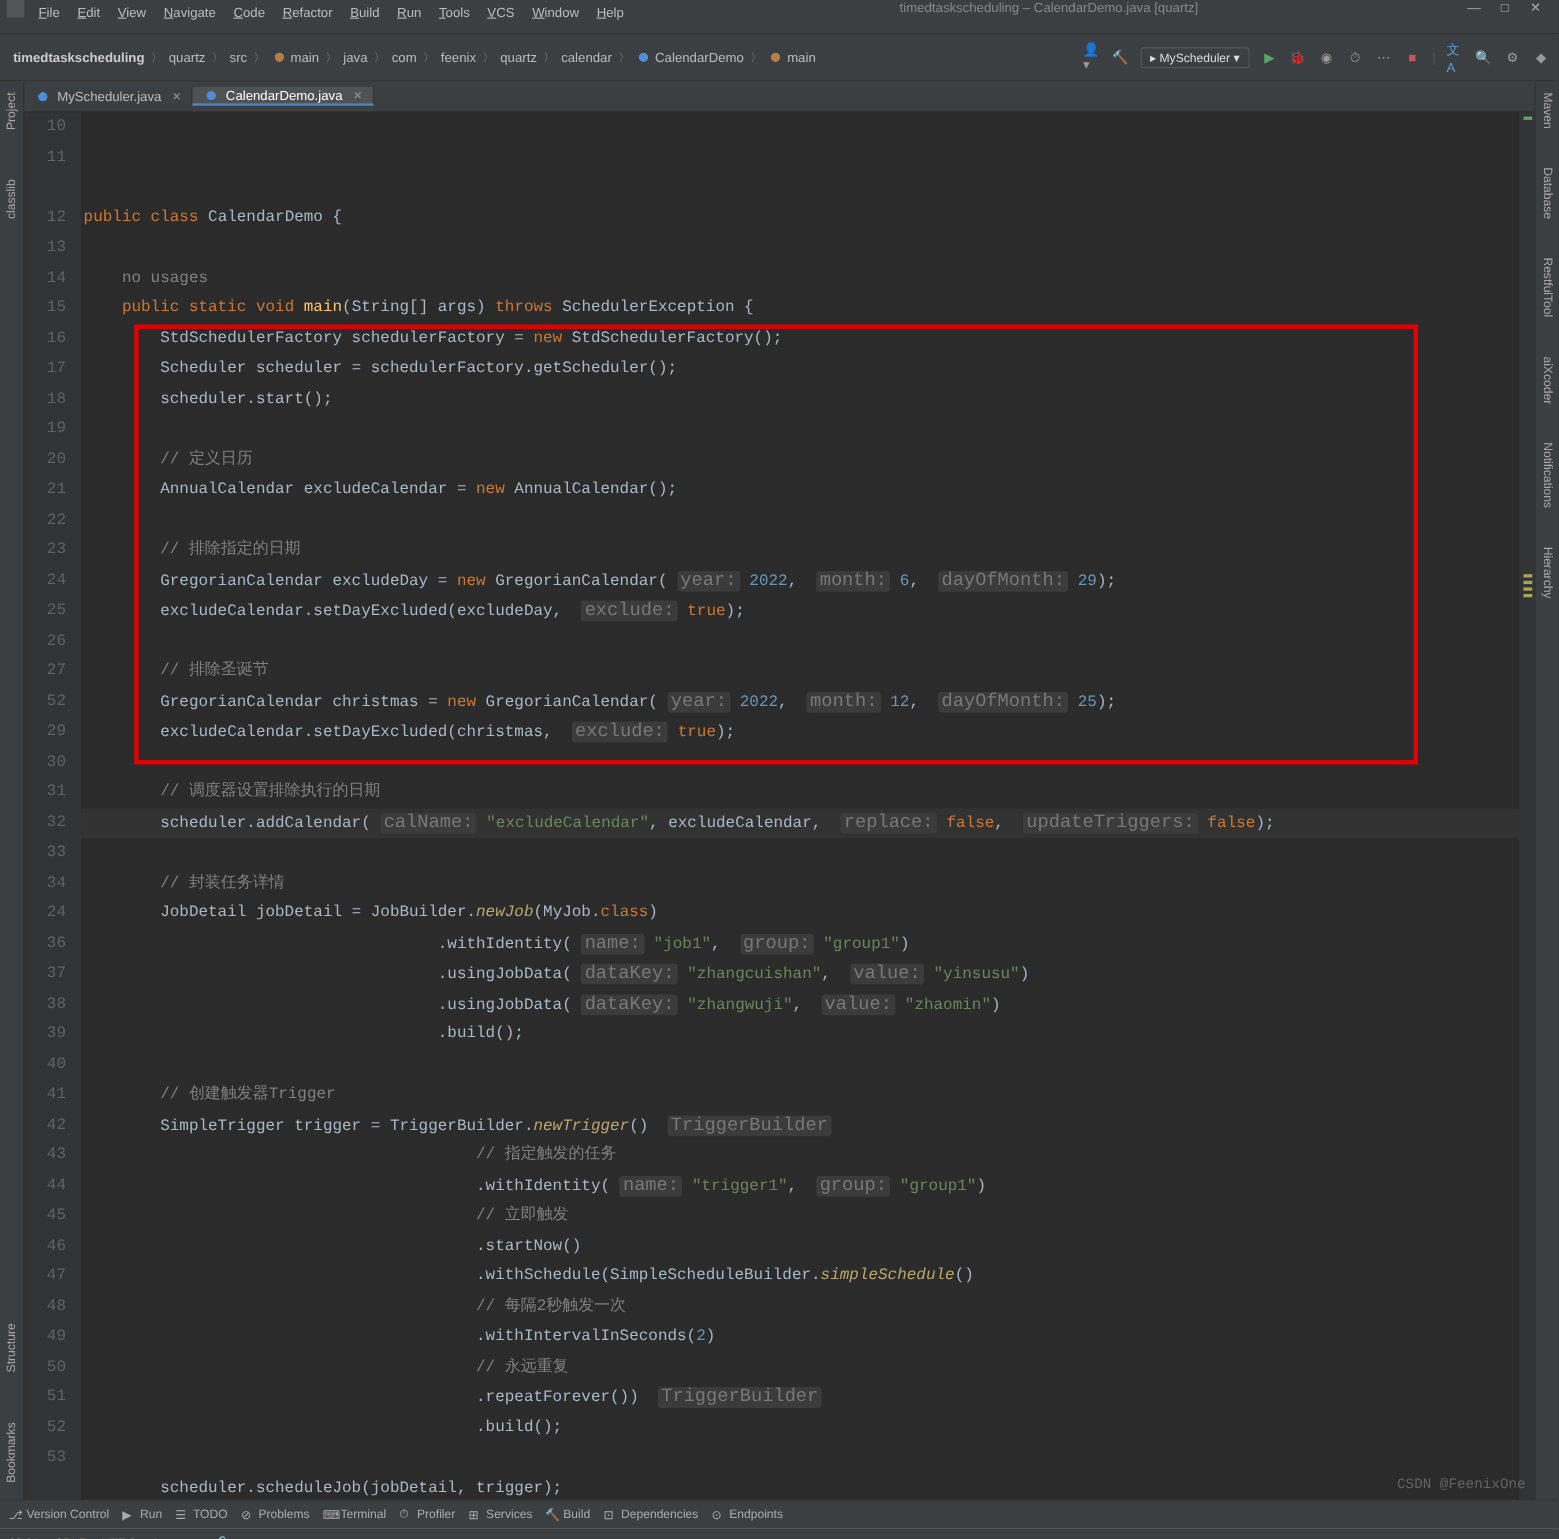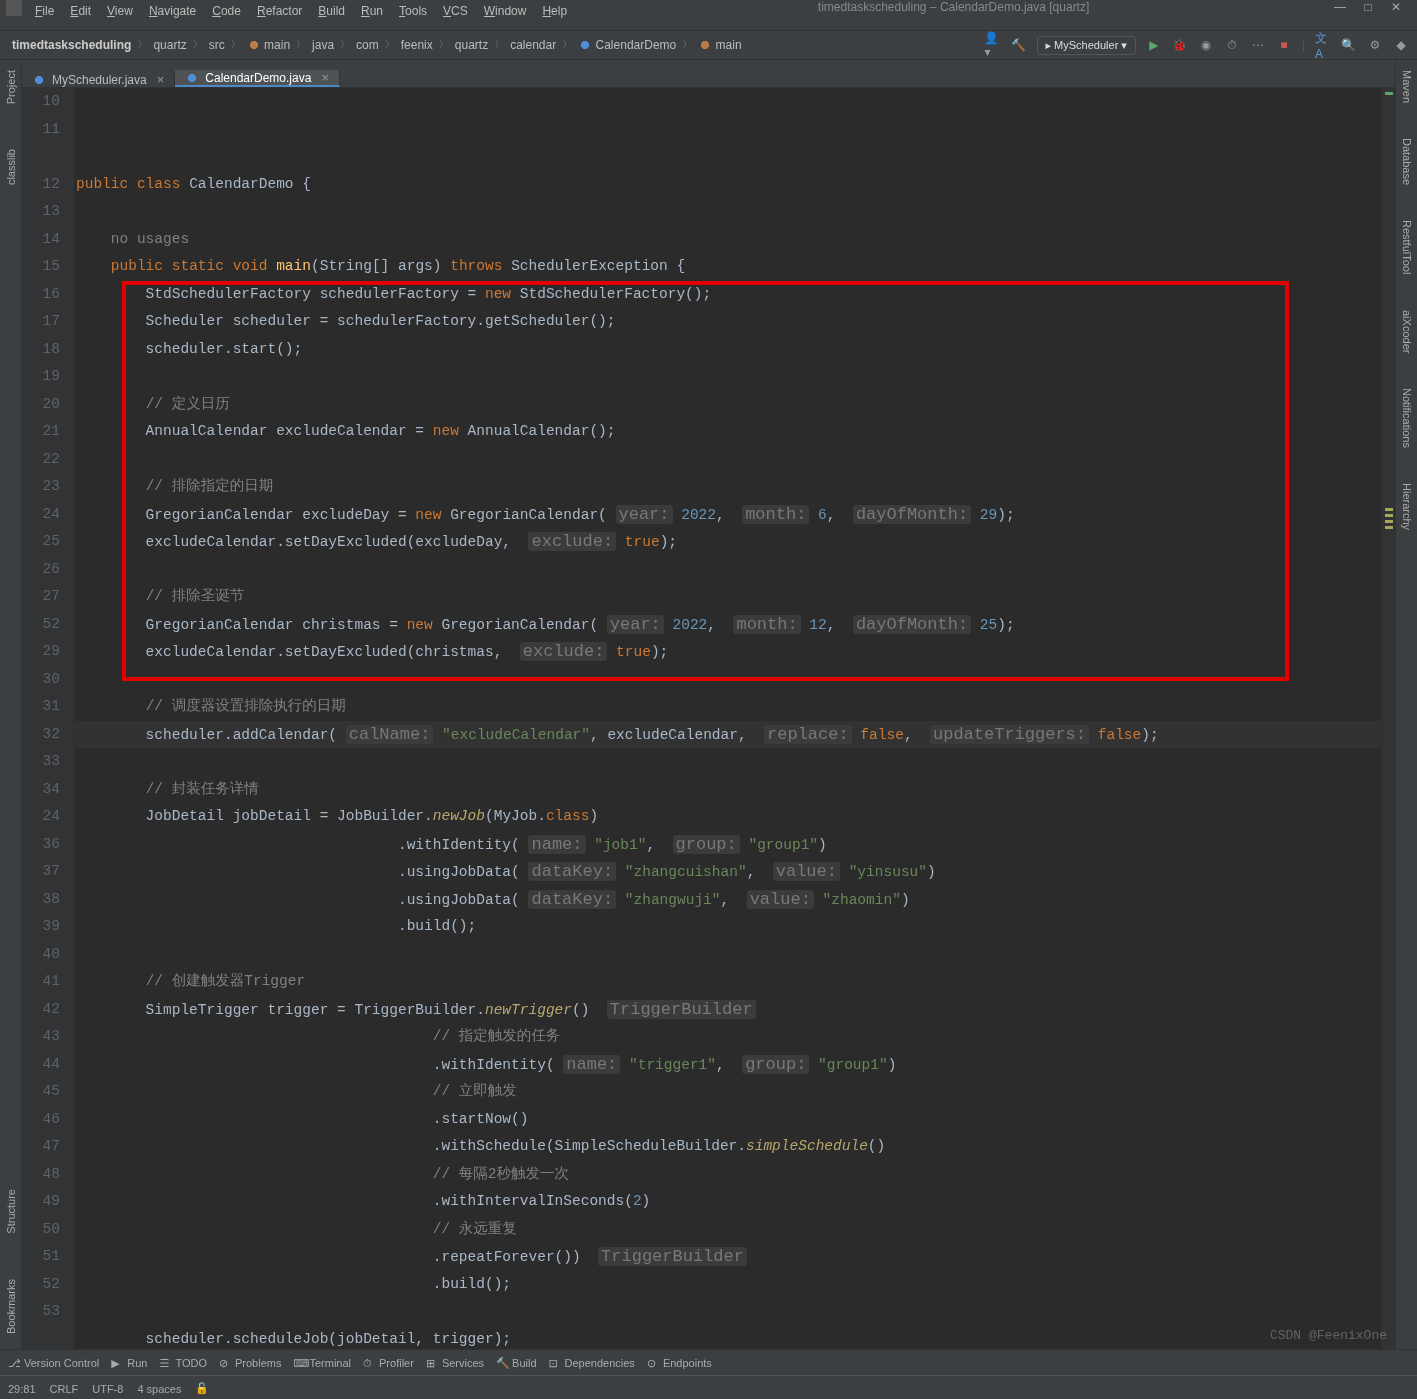--- a/index.html
+++ b/index.html
@@ -5,39 +5,39 @@
 *{box-sizing:border-box;margin:0;padding:0}
 body{font-family:"Segoe UI",Arial,sans-serif;font-size:12px;background:#3c3f41;color:#bbb;overflow:hidden;width:1417px;height:1399px}
 .titlebar{height:30px;background:#3c3f41;display:flex;padding:0 6px;font-size:12px}
 .titlebar .app-icon{width:16px;height:16px;background:#555;margin-right:6px;display:inline-block}
 .menu-bar{display:flex;gap:2px}
 .menu-item{padding:4px 7px;cursor:pointer;color:#bbb}
 .menu-item .mn{text-decoration:underline}
 .title-text{flex:1;text-align:center;color:#888}
 .win-controls{display:flex;gap:14px;margin-right:8px}
 .win-btn{width:14px;height:14px;color:#aaa;display:flex;align-items:center;justify-content:center;font-size:12px}
-.navbar{height:30px;background:#3c3f41;border-top:1px solid #323232;border-bottom:1px solid #323232;display:flex;align-items:center;padding:0 8px;gap:4px;font-size:12px}
+.navbar{height:44px;background:#3c3f41;border-top:1px solid #323232;border-bottom:1px solid #323232;display:flex;align-items:center;padding:0 8px;gap:4px;font-size:12px}
 .breadcrumb{display:flex;align-items:center;gap:2px;flex:1}
 .crumb{padding:2px 4px;color:#bbb}
 .crumb-sep{color:#888;font-size:10px}
 .crumb.strong{font-weight:bold;color:#ccc}
 .crumb-icon{width:14px;height:14px;display:inline-block;vertical-align:middle}
 .crumb-icon.cls{background:radial-gradient(circle,#4e8cd6 40%,transparent 44%)}
 .crumb-icon.meth{background:radial-gradient(circle,#b87d46 40%,transparent 44%)}
 .nav-right{display:flex;align-items:center;gap:10px}
 .run-config{background:#3c3f41;border:1px solid #555;padding:2px 8px;border-radius:3px;color:#ddd;font-size:11px}
 .tb-icon{width:16px;height:16px;display:flex;align-items:center;justify-content:center;color:#999}
 .tb-icon.green{color:#59a869}
 .tb-icon.red{color:#c75450}
 .content-area{display:flex;height:calc(100% - 30px - 28px - 26px - 26px)}
 .left-strip{width:22px;background:#3c3f41;border-right:1px solid #323232;display:flex;flex-direction:column;align-items:center;padding-top:4px;gap:30px}
 .strip-label{writing-mode:vertical-rl;transform:rotate(180deg);font-size:11px;color:#aaa;padding:6px 2px;cursor:pointer}
 .right-strip{width:22px;background:#3c3f41;border-left:1px solid #323232;display:flex;flex-direction:column;align-items:center;padding-top:4px;gap:20px}
 .editor-area{flex:1;display:flex;flex-direction:column;background:#2b2b2b}
-.tabs{height:28px;background:#3c3f41;display:flex;align-items:flex-end;border-bottom:1px solid #323232}
+.tabs{height:28px;background:#3c3f41;display:flex;align-items:center;border-bottom:1px solid #323232}
 .tab{display:flex;align-items:center;gap:6px;padding:0 10px;color:#bbb;border-right:1px solid #323232;font-size:12px}
 .tab.active{background:#4e5254;color:#fff;border-bottom:2px solid #4a88c7}
 .tab-icon{width:14px;height:14px;background:radial-gradient(circle,#4e8cd6 40%,transparent 44%)}
 .tab-close{color:#999;font-size:13px;margin-left:4px}
 .editor{flex:1;display:flex;overflow:hidden;font-family:Liberation Mono, monospace;font-size:14.5px;line-height:27.5px;position:relative}
 .gutter{width:52px;background:#313335;color:#606366;text-align:right;padding-right:14px;padding-top:0;user-select:none}
 .gutter-line{height:27.5px;position:relative}
 .run-marker{position:absolute;left:52px;top:0;width:20px;color:#59a869;font-size:11px;text-align:center}
 .code{flex:1;background:#2b2b2b;color:#a9b7c6;padding-top:0;white-space:pre;position:relative}
 .code-line{height:27.5px;padding-left:2px}

